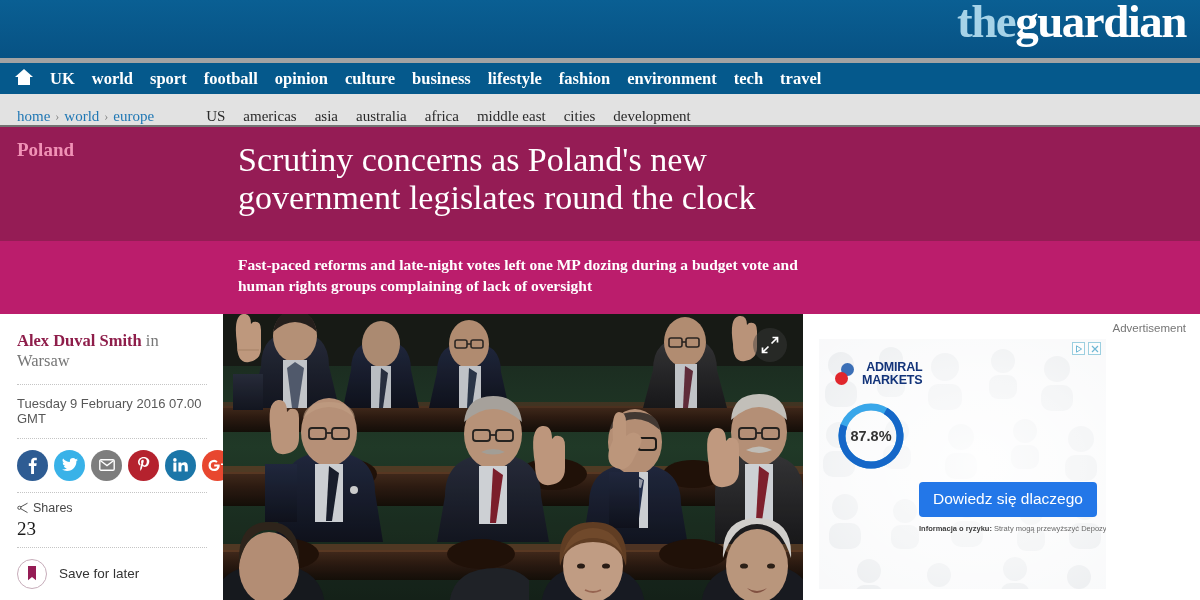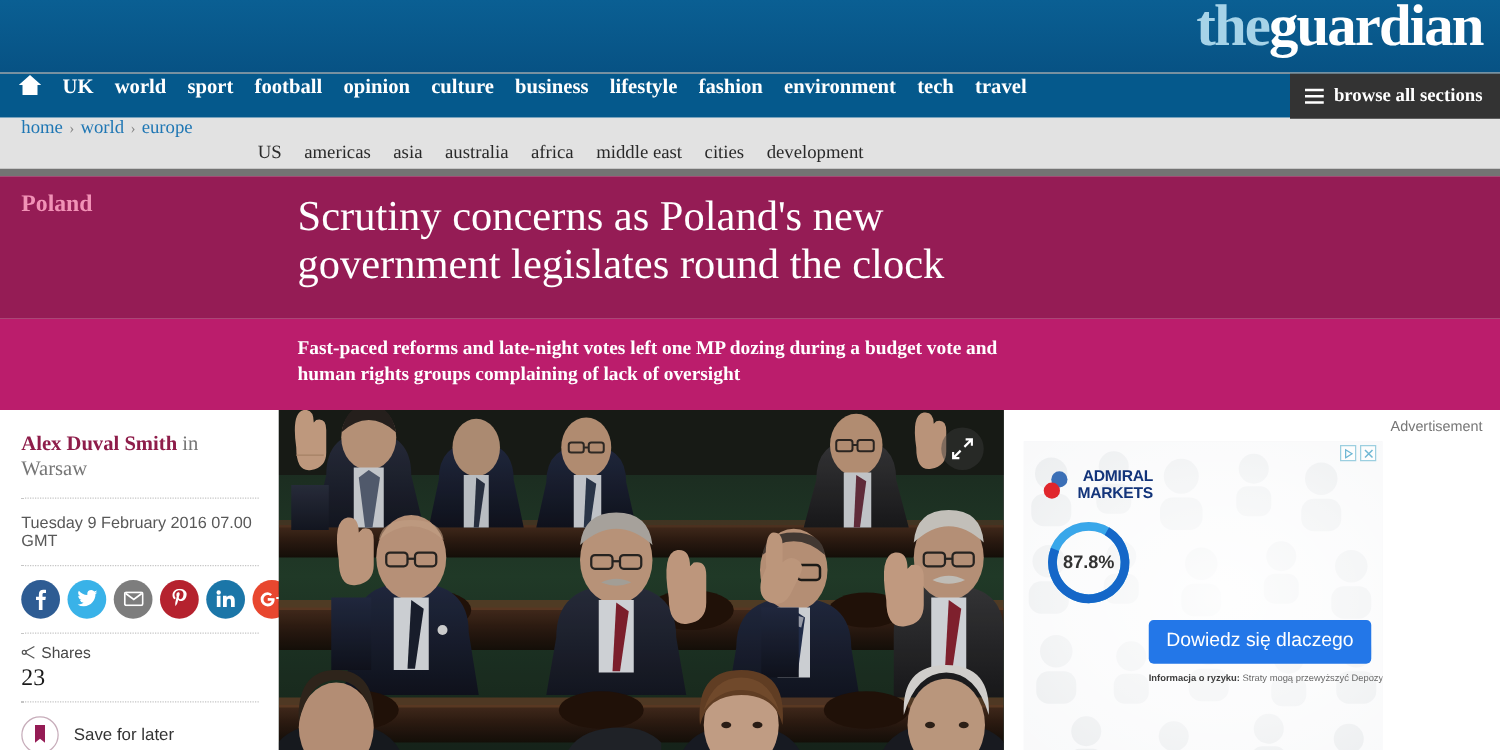--- a/index.html
+++ b/index.html
@@ -27,23 +27,23 @@
     color: #ffffff;
     white-space: nowrap;
   }
   .logo .the { color: #a6d3e8; }
 
   
   .navbar {
     position: relative;
     height: 36px;
     background: #05598c;
-    border-top: 1px solid #a3a3a3;
+    border-top: 5px solid #a3a3a3;
     display: flex;
-    align-items: flex-start;
+    align-items: center;
   }
   .home-icon {
     margin-left: 14px;
     margin-right: 16px;
     display: block;
   }
   .nav-items { display: flex; align-items: center; gap: 17px; }
   .nav-link {
     font-family: "Liberation Serif", serif;
     font-weight: bold;
@@ -68,25 +68,25 @@
     font-family: "Liberation Serif", serif;
     font-weight: bold;
     font-size: 15px;
     white-space: nowrap;
   }
   .hamburger { display: flex; flex-direction: column; gap: 3px; }
   .hamburger i { display: block; width: 15px; height: 2px; background: #fff; }
 
   
   .subnav {
-    height: 47px;
+    height: 33px;
     background: #e2e2e2;
-    border-bottom: 6px solid #737373;
+    border-bottom: 2px solid #737373;
     display: flex;
-    align-items: flex-start;
+    align-items: flex-end;
     padding-left: 17px;
     font-family: "Liberation Serif", serif;
     font-size: 15px;
   }
   .crumbs { display: flex; align-items: center; gap: 5px; }
   .crumb { color: #1f77b4; cursor: pointer; }
   .crumb-sep { color: #888; font-size: 12px; }
   .sections { display: flex; align-items: center; gap: 18px; margin-left: 52px; }
   .section-link { color: #2a2a2a; cursor: pointer; white-space: nowrap; margin-top: 20px; }
 
@@ -333,28 +333,20 @@
     <span class="nav-link">sport</span>
     <span class="nav-link">football</span>
     <span class="nav-link">opinion</span>
     <span class="nav-link">culture</span>
     <span class="nav-link">business</span>
     <span class="nav-link">lifestyle</span>
     <span class="nav-link">fashion</span>
     <span class="nav-link">environment</span>
     <span class="nav-link">tech</span>
     <span class="nav-link">travel</span>
-  </div>
-  <div class="browse-btn">
-    <span class="hamburger">
-        <i></i>
-        <i></i>
-        <i></i>
-      </span>
-    <span class="browse-label">browse all sections</span>
   </div>
 </div>
 
 <div class="subnav">
   <div class="crumbs">
     <span class="crumb">home</span>
     <span class="crumb-sep">›</span>
     <span class="crumb">world</span>
     <span class="crumb-sep">›</span>
     <span class="crumb">europe</span>

